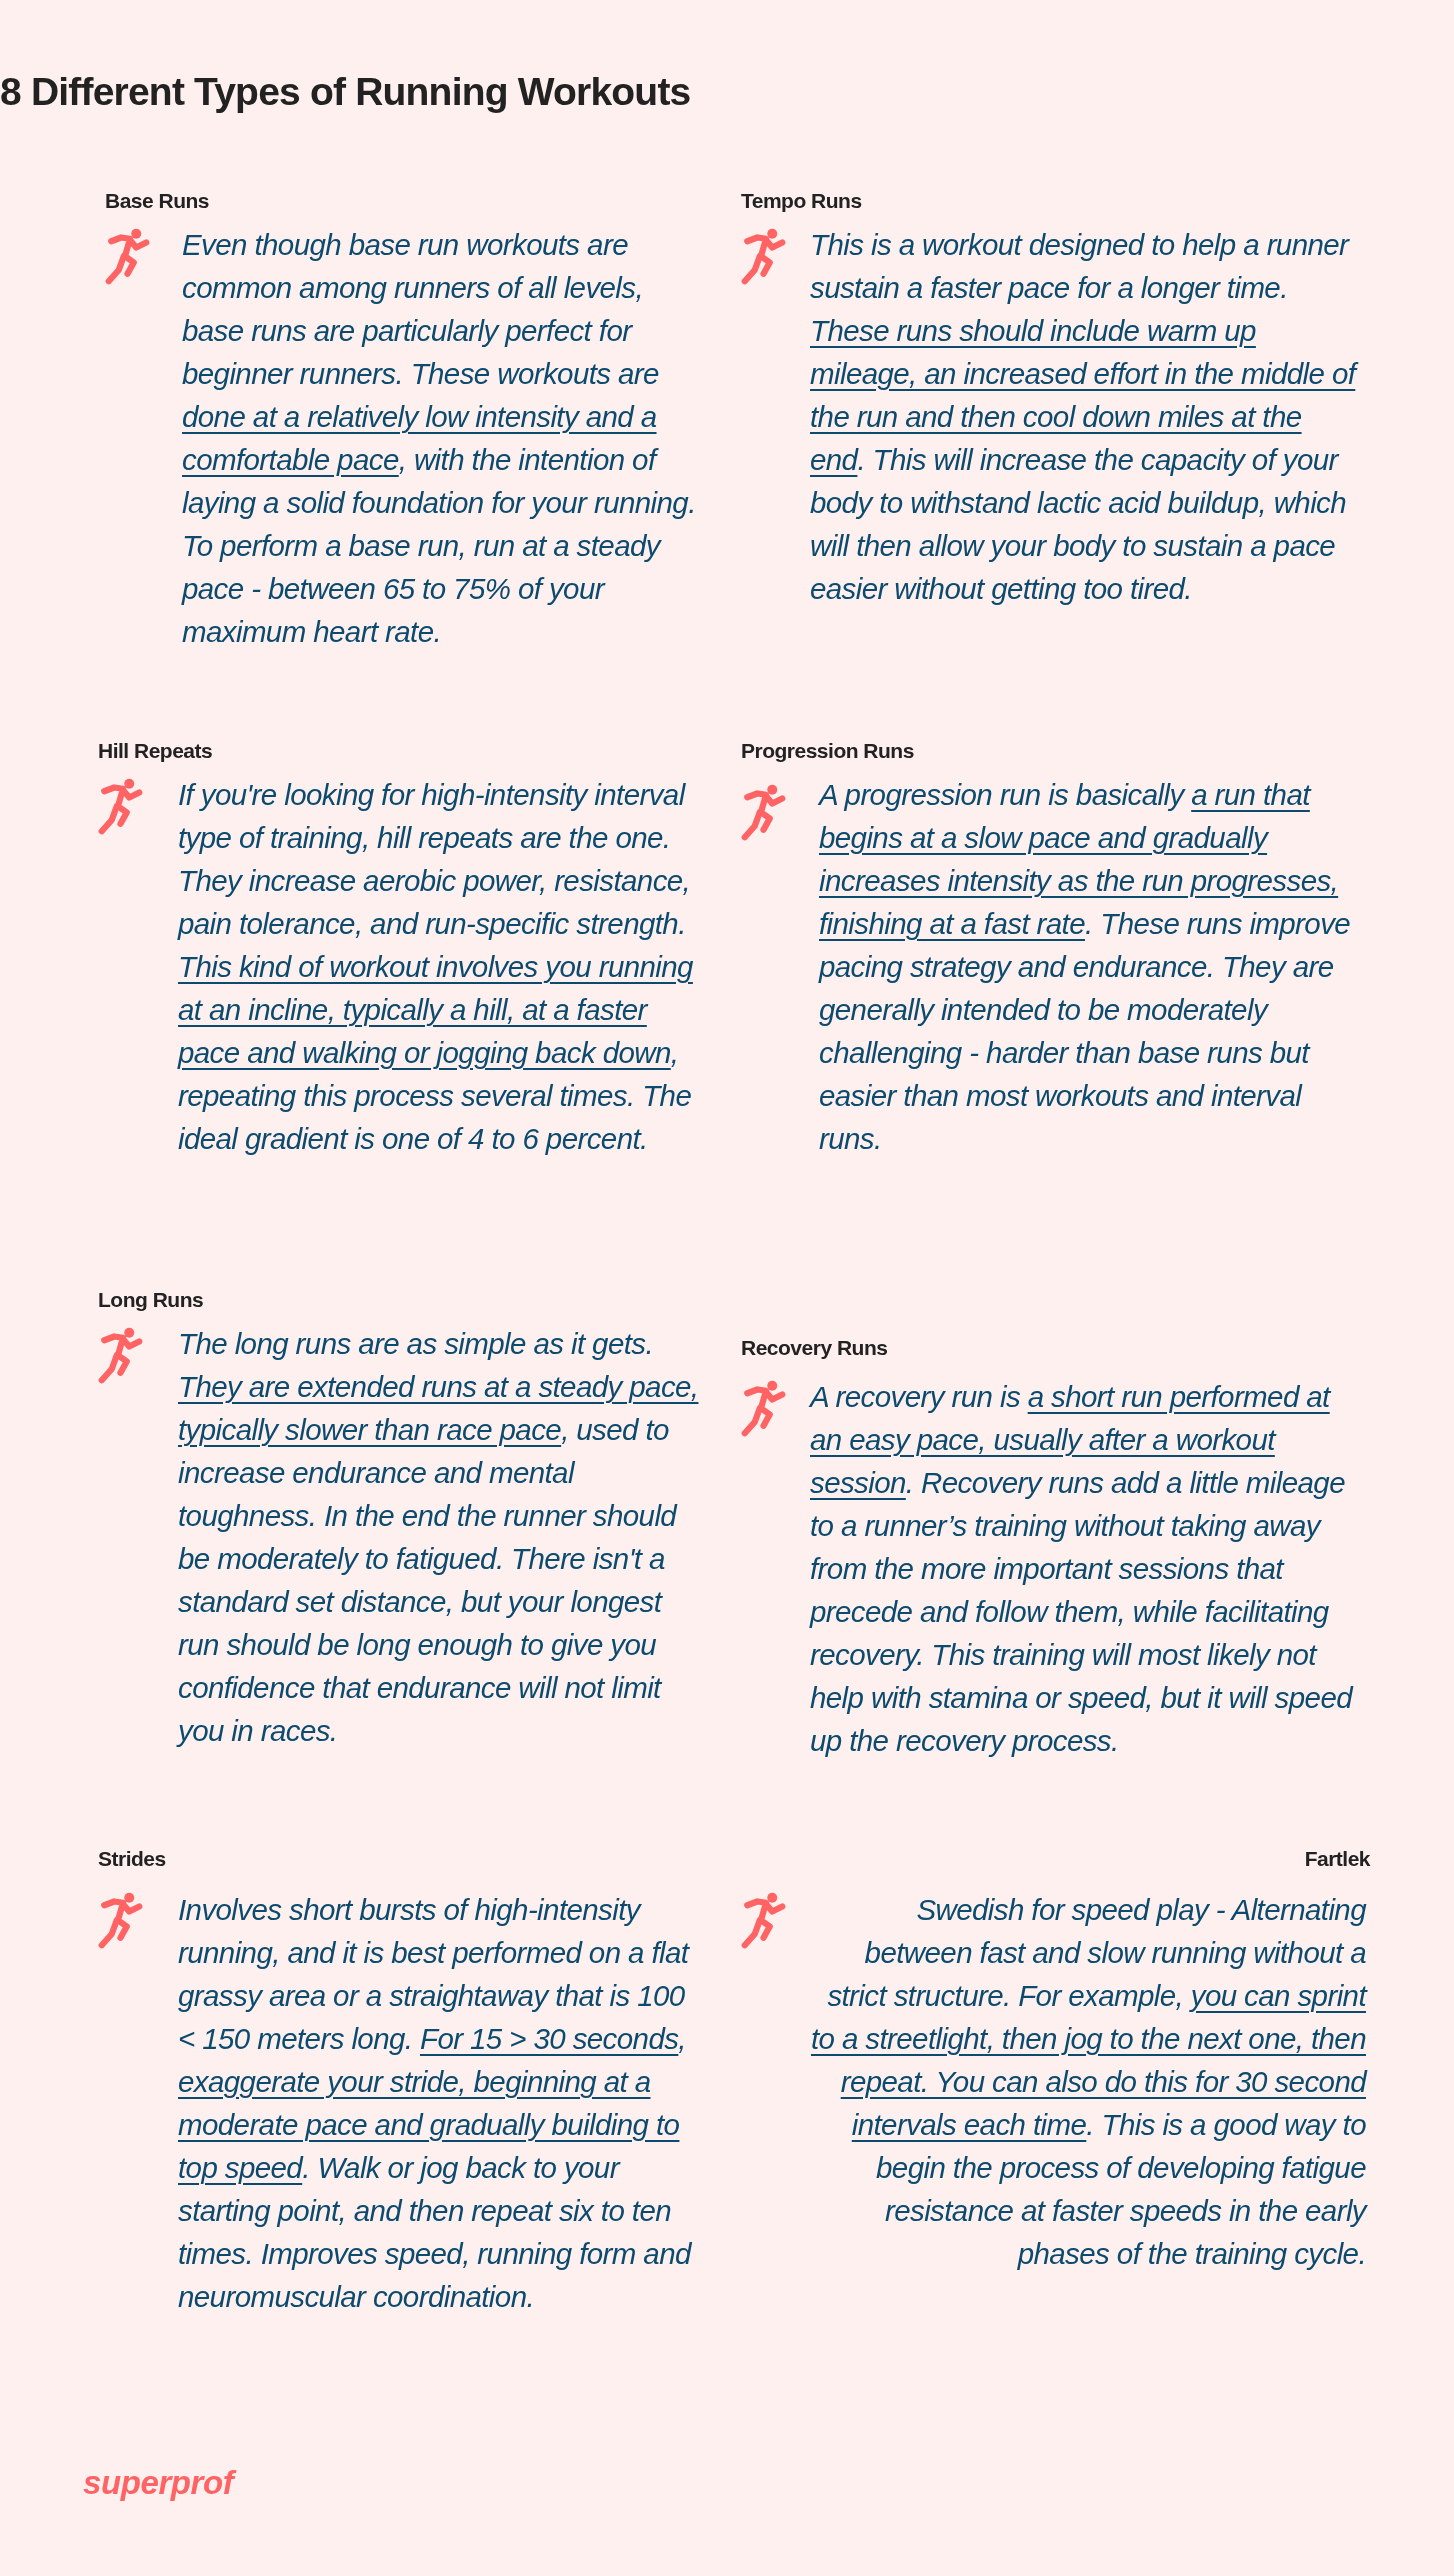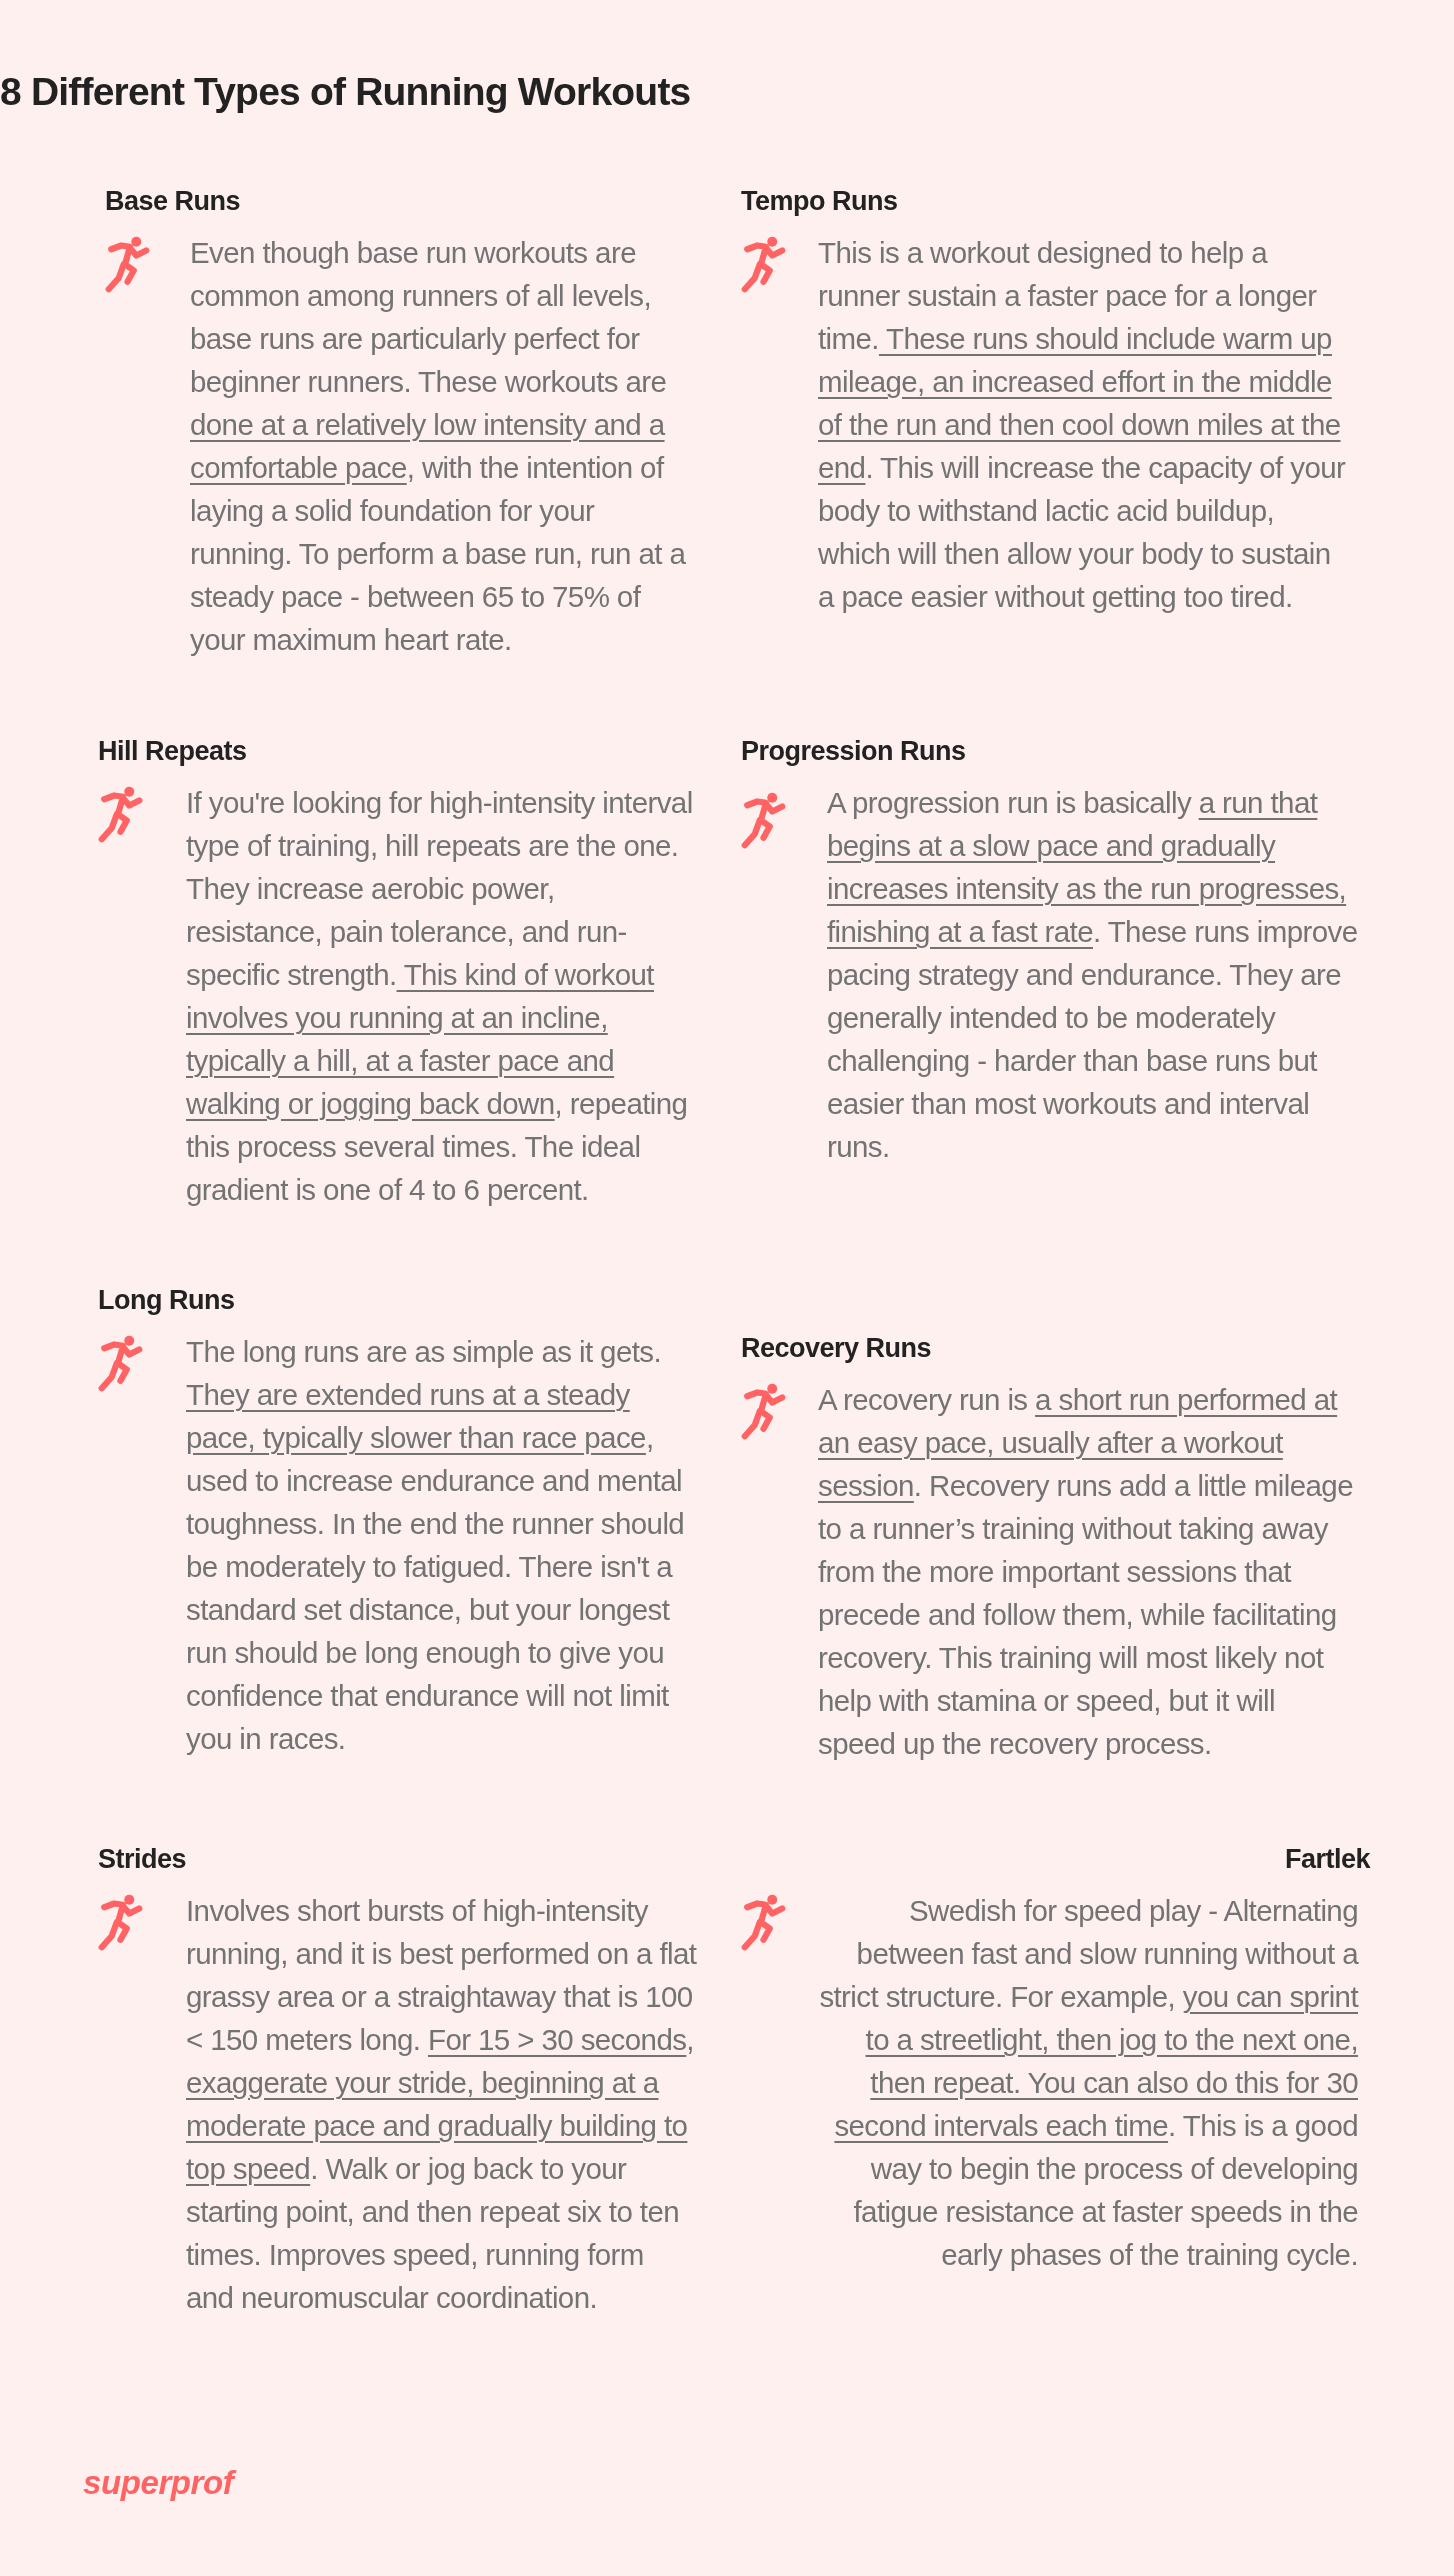--- a/index.html
+++ b/index.html
@@ -25,21 +25,21 @@
       font-weight: bold;
       letter-spacing: -0.8px;
       color: #222222;
       margin: 0;
     }
     .section {
       position: absolute;
       width: 591px;
     }
     .section-title {
-      font-size: 27px;
+      font-size: 21px;
       font-weight: bold;
       letter-spacing: -0.5px;
       margin: 0;
       line-height: 36px;
       color: #222222;
     }
     .section-body {
       position: relative;
       padding-left: 73px;
       margin-top: 3px;
@@ -48,22 +48,23 @@
       position: absolute;
       left: 0;
       top: 4.5px;
       width: 50px;
       height: 59px;
     }
     .section-text {
       font-size: 29.5px;
       line-height: 43px;
       letter-spacing: -0.6px;
-      margin: 12px;
-      color: #737373;
+      margin: 4px;
+      color: #0c4a6e;
+      font-style: italic;
     }
     .section-text u {
       text-decoration: underline;
       text-decoration-thickness: 2.3px;
       text-underline-offset: 4.5px;
     }
     .brand-logo {
       position: absolute;
       left: 83px;
       top: 2464px;

